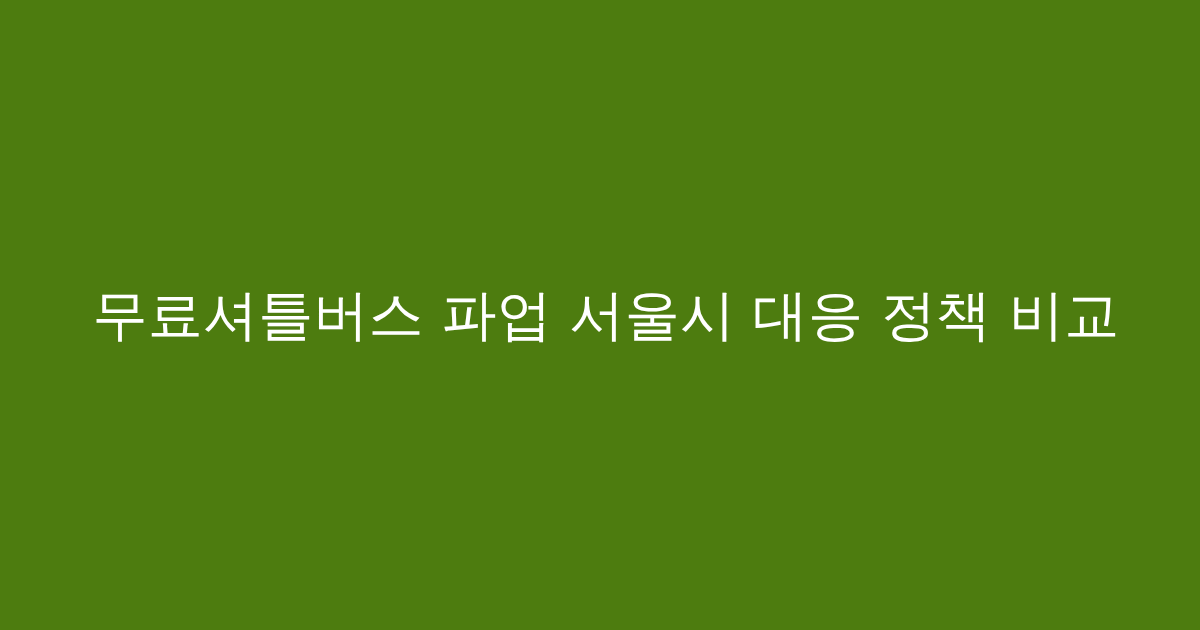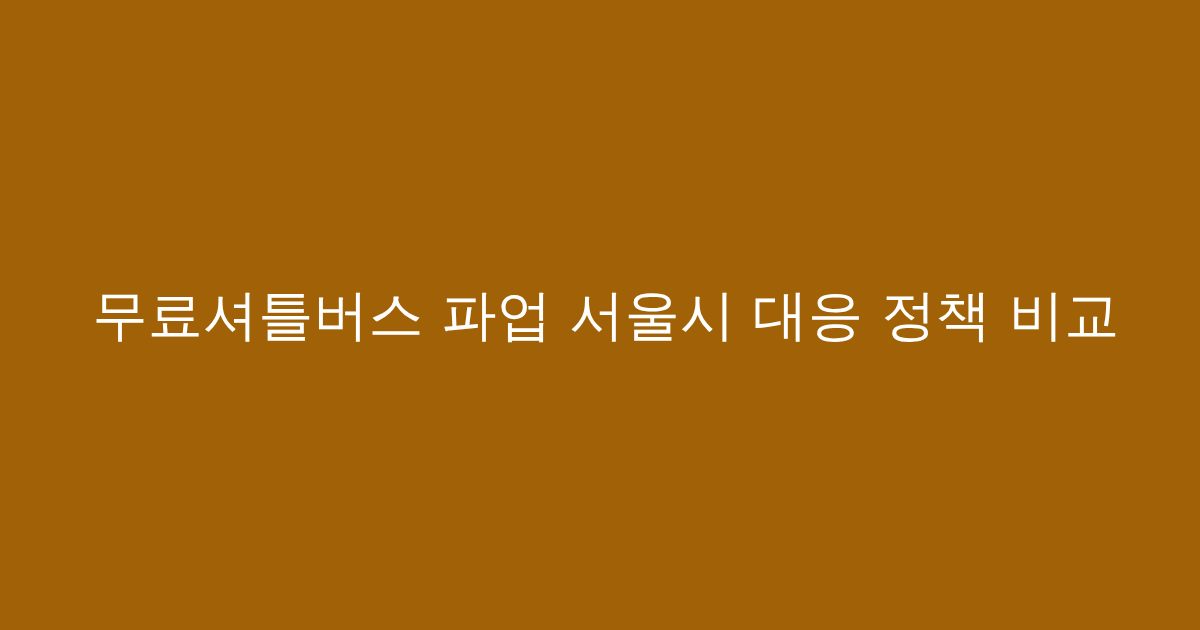--- a/index.html
+++ b/index.html
@@ -40,17 +40,17 @@
     line-height: 1.18;
     letter-spacing: 0.2px;
     color: #ffffff; 
     white-space: nowrap;
     -webkit-font-smoothing: antialiased;
   }
 </style>
 </head>
 <body>
 
-<div class="card" style="background-color: #a16207; padding-left: 12px;">
+<div class="card" style="background-color: #4d7c0f; padding-left: 12px;">
 
   <h1 class="headline" style="color: rgb(255, 255, 255); text-align: center;">무료셔틀버스 파업 서울시 대응 정책 비교</h1>
 
 </div>
 
 </body></html>

